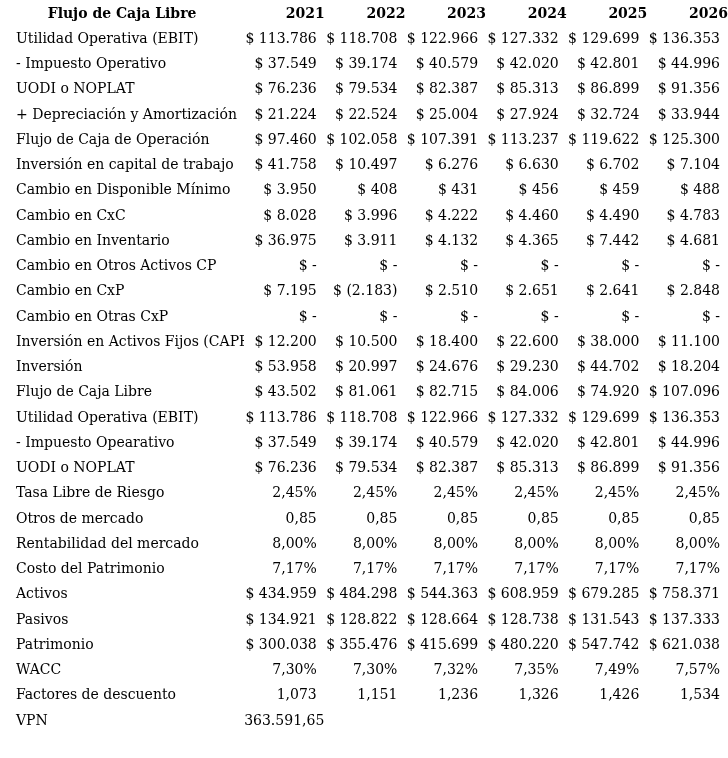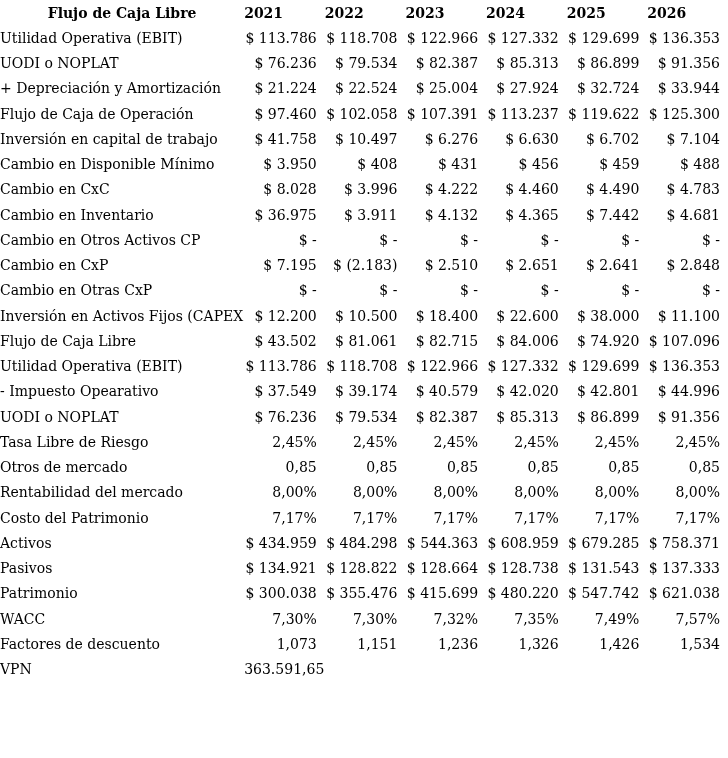--- a/index.html
+++ b/index.html
@@ -25,24 +25,24 @@
   th, td {
     padding: 0;
     height: 25.25px;
     vertical-align: middle;
     white-space: nowrap;
     overflow: hidden;
     font-weight: normal;
   }
   thead th { font-weight: bold; }
   th.title { text-align: center; }
-  th.year  { text-align: left; }
+  th.year  { text-align: right; }
   td.lbl {
     text-align: left;
-    padding-left: 0;
+    padding-left: 16px;
   }
   td.val {
     text-align: right;
     padding-right: 8px;
   }
 </style>
 </head>
 <body>
 
 <table class="fcf">
@@ -72,20 +72,29 @@
   <tr>
         <td class="lbl">Utilidad Operativa (EBIT)</td>
         <td class="val">$ 113.786</td>
         <td class="val">$ 118.708</td>
         <td class="val">$ 122.966</td>
         <td class="val">$ 127.332</td>
         <td class="val">$ 129.699</td>
         <td class="val">$ 136.353</td>
       </tr>
       <tr>
+        <td class="lbl">- Impuesto Operativo</td>
+        <td class="val">$ 37.549</td>
+        <td class="val">$ 39.174</td>
+        <td class="val">$ 40.579</td>
+        <td class="val">$ 42.020</td>
+        <td class="val">$ 42.801</td>
+        <td class="val">$ 44.996</td>
+      </tr>
+      <tr>
         <td class="lbl">UODI o NOPLAT</td>
         <td class="val">$ 76.236</td>
         <td class="val">$ 79.534</td>
         <td class="val">$ 82.387</td>
         <td class="val">$ 85.313</td>
         <td class="val">$ 86.899</td>
         <td class="val">$ 91.356</td>
       </tr>
       <tr>
         <td class="lbl">+ Depreciación y Amortización</td>
@@ -171,20 +180,29 @@
       <tr>
         <td class="lbl">Inversión en Activos Fijos (CAPEX)</td>
         <td class="val">$ 12.200</td>
         <td class="val">$ 10.500</td>
         <td class="val">$ 18.400</td>
         <td class="val">$ 22.600</td>
         <td class="val">$ 38.000</td>
         <td class="val">$ 11.100</td>
       </tr>
       <tr>
+        <td class="lbl">Inversión</td>
+        <td class="val">$ 53.958</td>
+        <td class="val">$ 20.997</td>
+        <td class="val">$ 24.676</td>
+        <td class="val">$ 29.230</td>
+        <td class="val">$ 44.702</td>
+        <td class="val">$ 18.204</td>
+      </tr>
+      <tr>
         <td class="lbl">Flujo de Caja Libre</td>
         <td class="val">$ 43.502</td>
         <td class="val">$ 81.061</td>
         <td class="val">$ 82.715</td>
         <td class="val">$ 84.006</td>
         <td class="val">$ 74.920</td>
         <td class="val">$ 107.096</td>
       </tr>
       <tr>
         <td class="lbl">Utilidad Operativa (EBIT)</td>

